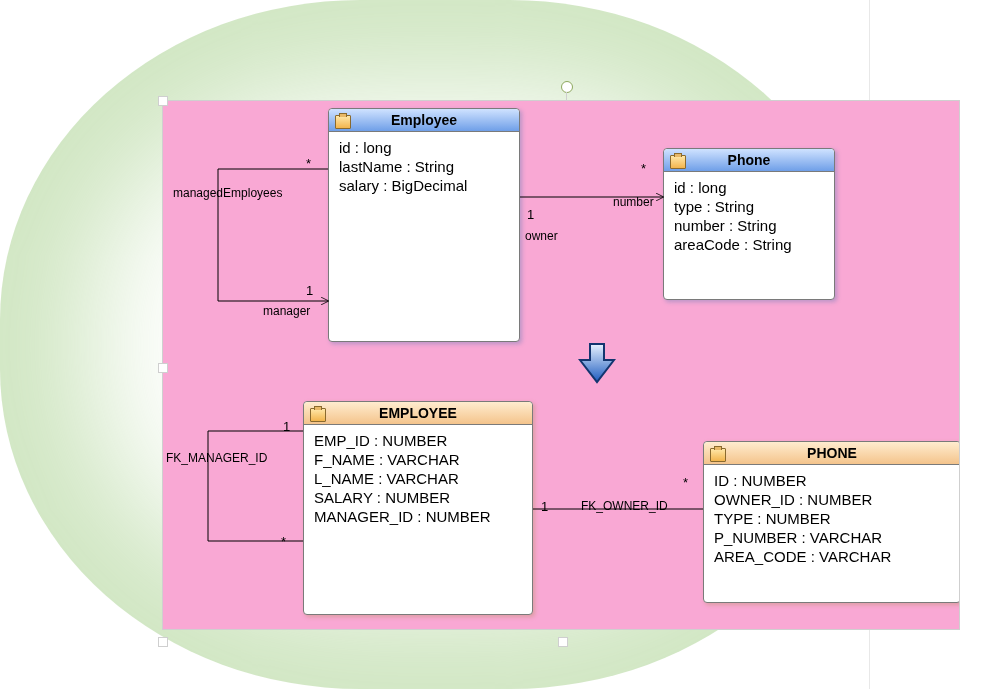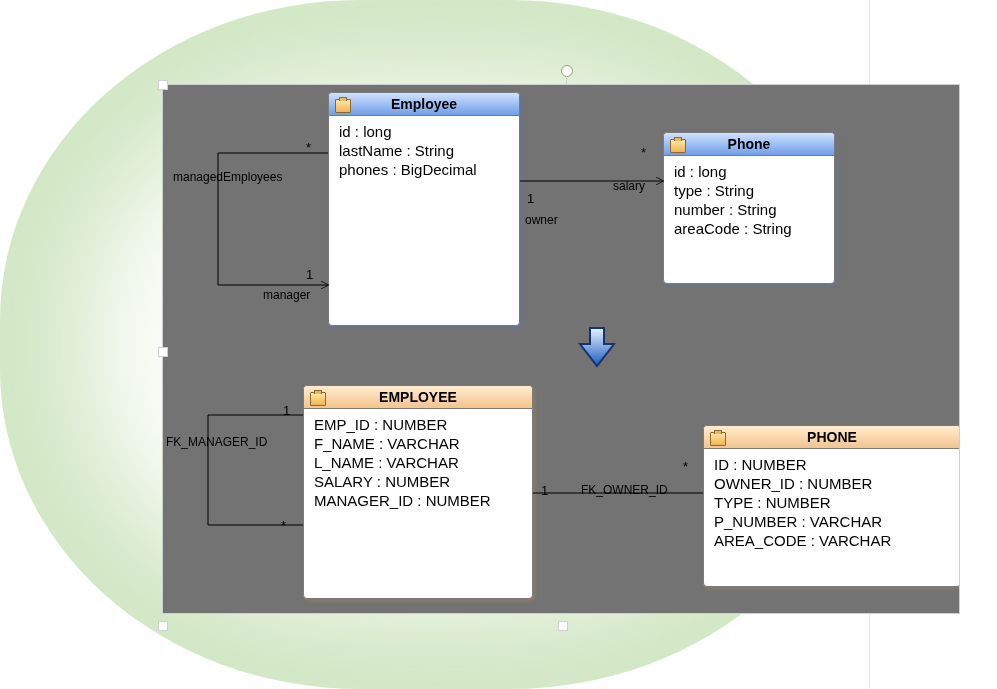--- a/index.html
+++ b/index.html
@@ -3,21 +3,21 @@
 <meta charset="utf-8">
 <style>
   html,body{margin:0;padding:0;width:997px;height:689px;background:#fff;font-family:Arial,Helvetica,sans-serif;font-size:13px;color:#000;overflow:hidden}
 
   
   .vignette{position:absolute;left:0;top:0;width:870px;height:689px;background:#fff;z-index:0}
   .vignette::before{content:"";position:absolute;inset:0;border-radius:360px/320px;box-shadow:inset 0 0 120px 90px rgba(150,200,120,.45);pointer-events:none}
   .right-strip{position:absolute;right:0;top:0;width:127px;height:100%;background:#fff;border-left:1px solid #e8e8e8}
 
   
-  .sel{position:absolute;left:162px;top:84px;width:796px;height:528px;background:#737373;border:1px solid #cfcfcf;z-index:5}
+  .sel{position:absolute;left:162px;top:100px;width:796px;height:528px;background:#f9a8d4;border:1px solid #cfcfcf;z-index:5}
   .handle{position:absolute;width:8px;height:8px;background:#fff;border:1px solid #cfcfcf;z-index:20}
   .handle.tl{left:-5px;top:-5px}.handle.ml{left:-5px;top:262px}.handle.bl{left:-5px;bottom:-18px}
   .handle.bm{left:395px;bottom:-18px}
   .rot{position:absolute;left:398px;top:-20px;width:10px;height:10px;border:1px solid #8ea85e;border-radius:50%;z-index:20;background:#fff}
   .rot::after{content:"";position:absolute;left:4px;top:10px;width:1px;height:9px;background:#cfcfcf}
 
   
   .surf{position:absolute;inset:0;overflow:hidden}
 
   
@@ -71,21 +71,21 @@
 
       <path d="M370,408 L540,408" fill="none" stroke="#000" stroke-width="1"></path>
     </svg>
 
     <div class="ent cls" style="left:165px;top:7px;width:190px;height:232px">
       <div class="ico"></div>
       <div class="hdr">Employee</div>
       <div class="body">
         <div>id : long</div>
         <div>lastName : String</div>
-        <div>phones : BigDecimal</div>
+        <div>salary : BigDecimal</div>
       </div>
     </div>
 
     <div class="ent cls" style="left:500px;top:47px;width:170px;height:150px">
       <div class="ico"></div>
       <div class="hdr">Phone</div>
       <div class="body">
         <div>id : long</div>
         <div>type : String</div>
         <div>number : String</div>
@@ -115,21 +115,21 @@
         <div>P_NUMBER : VARCHAR</div>
         <div>AREA_CODE : VARCHAR</div>
       </div>
     </div>
 
     <span class="lbl" style="left:10px;top:85px">managedEmployees</span>
     <span class="mult" style="left:143px;top:55px">*</span>
     <span class="mult" style="left:143px;top:182px">1</span>
     <span class="lbl" style="left:100px;top:203px">manager</span>
 
-    <span class="lbl" style="left:450px;top:94px">salary</span>
+    <span class="lbl" style="left:450px;top:94px">number</span>
     <span class="mult" style="left:478px;top:60px">*</span>
     <span class="mult" style="left:364px;top:106px">1</span>
     <span class="lbl" style="left:362px;top:128px">owner</span>
 
     <span class="mult" style="left:120px;top:318px">1</span>
     <span class="lbl" style="left:3px;top:350px">FK_MANAGER_ID</span>
     <span class="mult" style="left:118px;top:433px">*</span>
 
     <span class="mult" style="left:378px;top:398px">1</span>
     <span class="lbl" style="left:418px;top:398px">FK_OWNER_ID</span>

